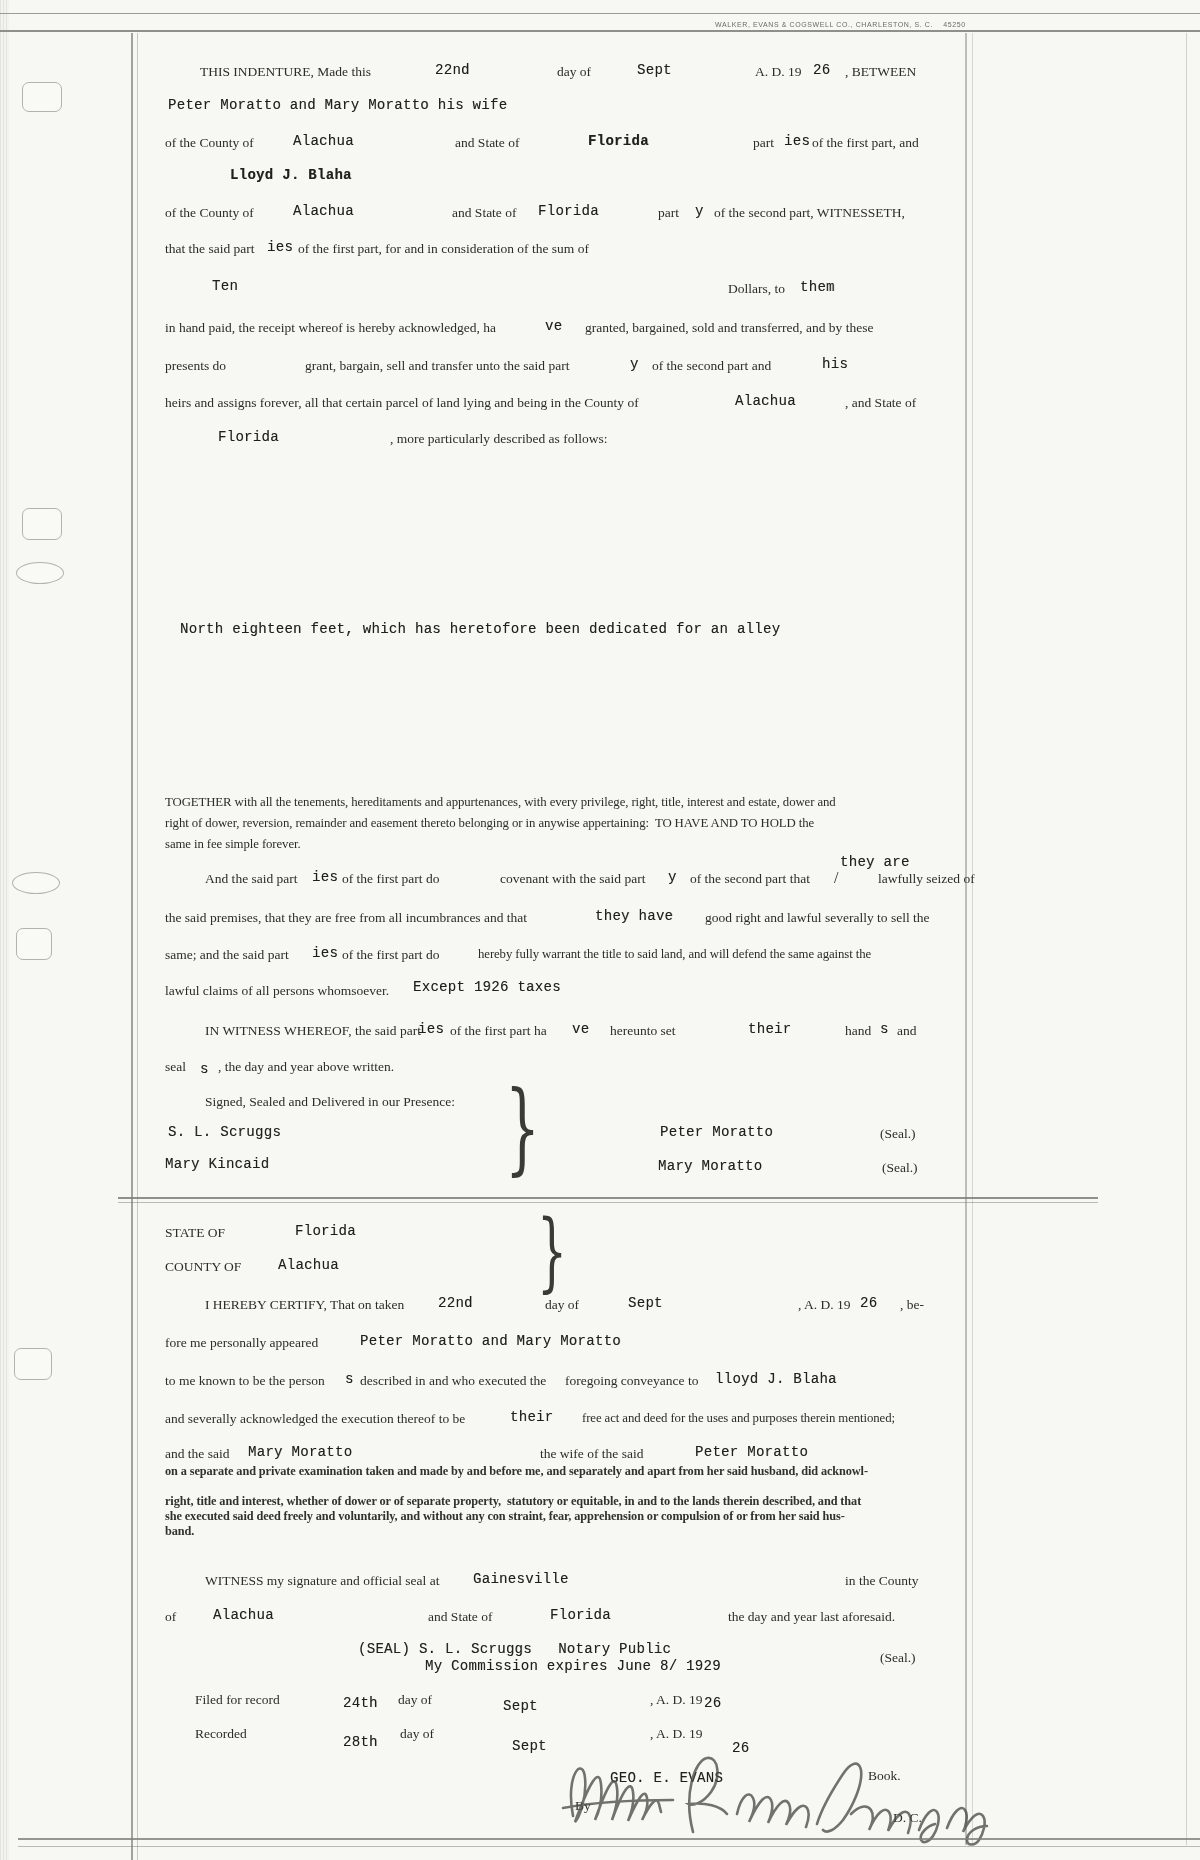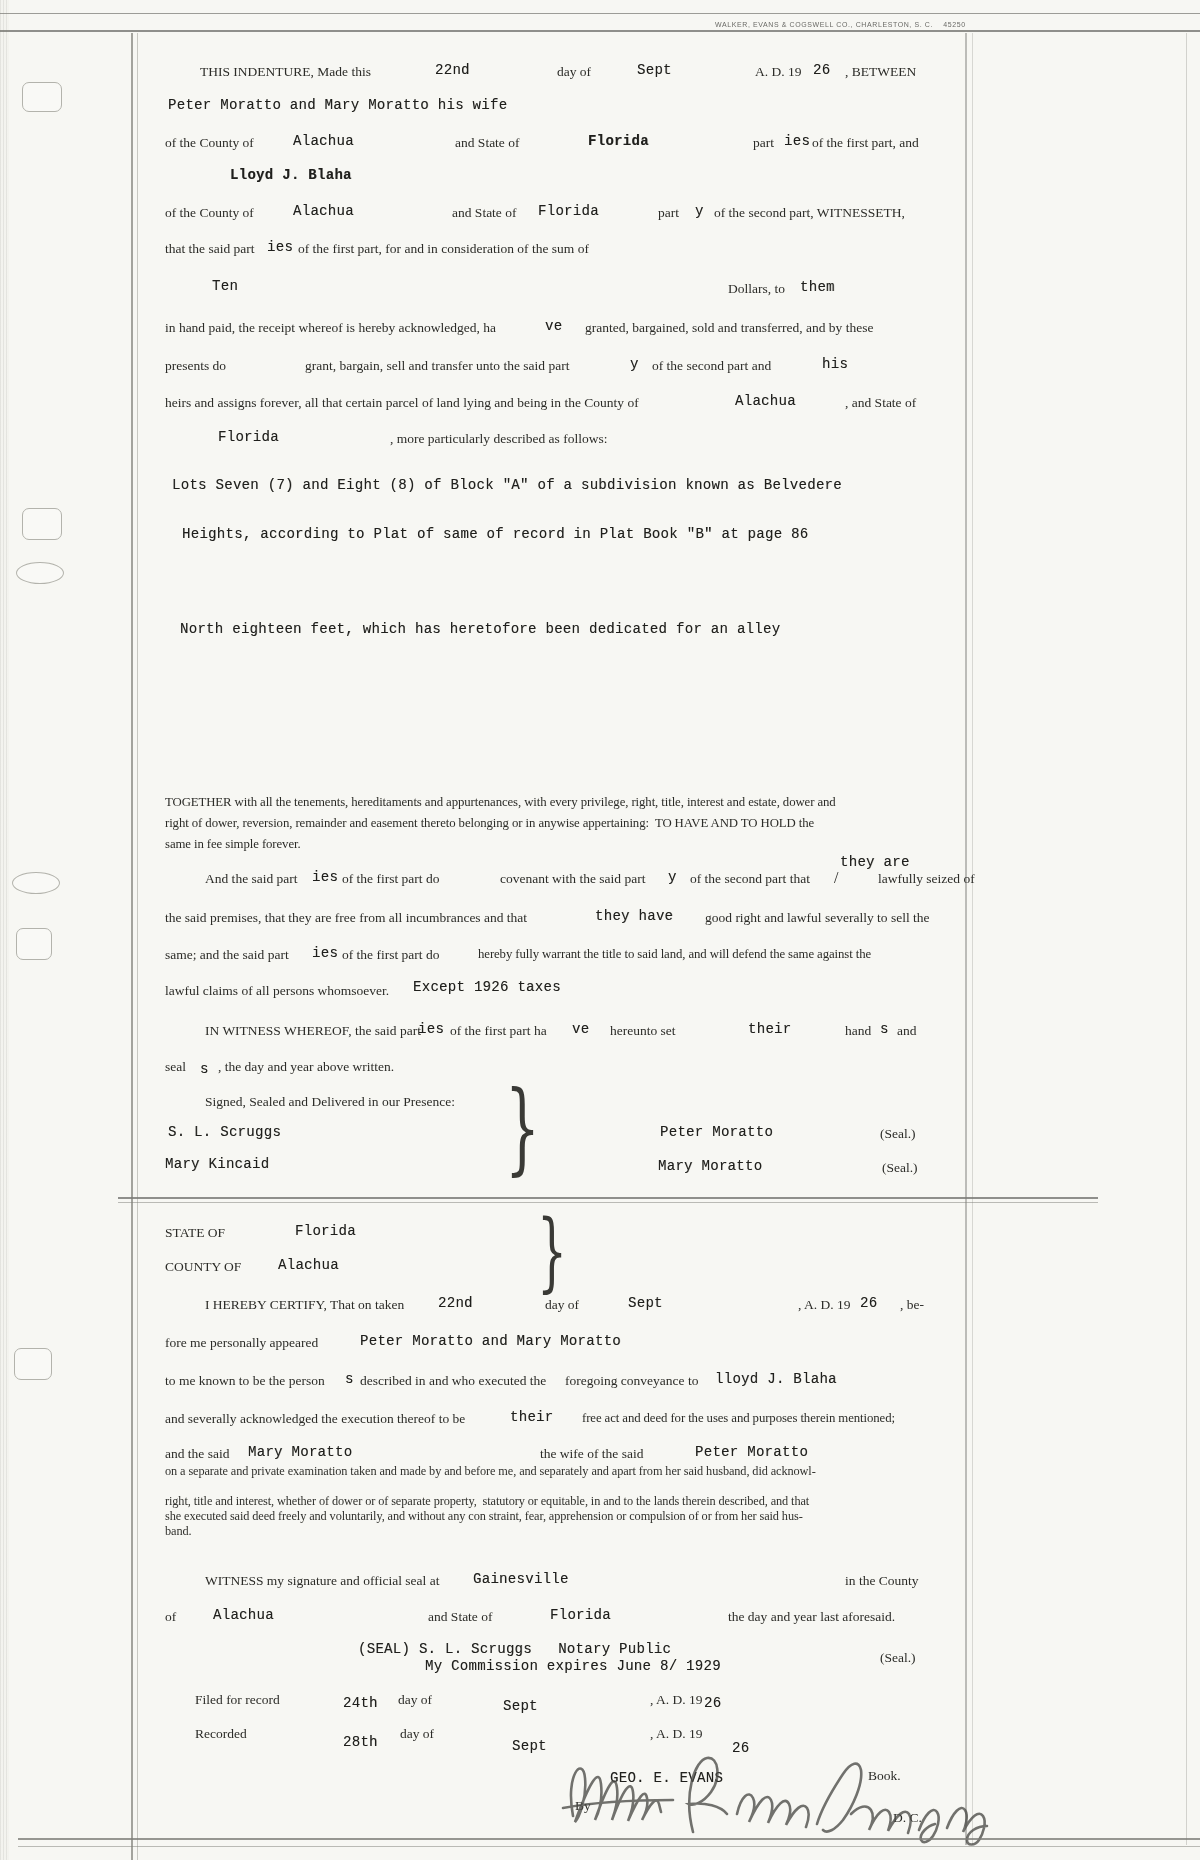--- a/index.html
+++ b/index.html
@@ -7,21 +7,21 @@
         font-family:"Liberation Serif",serif;}
   .edge-strip{position:absolute;left:0;top:0;width:9px;height:100%;
         background:repeating-linear-gradient(90deg,#d9d9d4 0 1px,#f1f1ec 1px 3px);opacity:.65;}
   .hrule{position:absolute;background:#7d7d78;}
   .vrule{position:absolute;background:#8d8d87;}
   .printer-mark{position:absolute;font-family:"Liberation Sans",sans-serif;font-size:7px;
         color:#4f4f4b;letter-spacing:.6px;opacity:.85;white-space:pre;}
   .hole{position:absolute;border:1.6px solid #b3b3ac;background:#f9f9f6;}
   .p{position:absolute;font-family:"Liberation Serif",serif;font-size:13.5px;color:#2c2c28;white-space:pre;}
   .p2{font-size:12.8px;letter-spacing:-.1px;}
-  .ps{font-size:12.3px;letter-spacing:-.1px;color:#31312d;}
+  .ps{font-size:12.3px;letter-spacing:-.1px;color:#31312d;font-weight:bold;}
   .t{position:absolute;font-family:"Liberation Mono","DejaVu Sans Mono",monospace;font-size:14px;
      color:#1f1f1c;white-space:pre;letter-spacing:.3px;text-shadow:.3px .3px .3px rgba(25,25,20,.4);}
   .tb{font-weight:bold;}
   .brace{position:absolute;font-family:"DejaVu Serif",serif;color:#3a3a36;transform:scaleX(.55);
      transform-origin:left center;line-height:1;}
   .sig{position:absolute;}
 </style>
 </head>
 <body>
 
@@ -92,22 +92,20 @@
   <span class="p" style="left:652px;top:358px">of the second part and</span>
   <span class="t" style="left:822px;top:356px">his</span>
 
   <span class="p" style="left:165px;top:395px">heirs and assigns forever, all that certain parcel of land lying and being in the County of</span>
   <span class="t" style="left:735px;top:393px">Alachua</span>
   <span class="p" style="left:845px;top:395px">, and State of</span>
 
   <span class="t" style="left:218px;top:429px">Florida</span>
   <span class="p" style="left:390px;top:431px">, more particularly described as follows:</span>
 
-  <span class="t" style="left:172px;top:477px">Lots Seven (7) and Eight (8) of Block "A" of a subdivision known as Belvedere</span>
-  <span class="t" style="left:182px;top:526px">Heights, according to Plat of same of record in Plat Book "B" at page 86</span>
   <span class="t" style="left:180px;top:621px">North eighteen feet, which has heretofore been dedicated for an alley</span>
 
   <span class="p p2" style="left:165px;top:816px">right of dower, reversion, remainder and easement thereto belonging or in anywise appertaining:  TO HAVE AND TO HOLD the</span>
   <span class="p p2" style="left:165px;top:795px">TOGETHER with all the tenements, hereditaments and appurtenances, with every privilege, right, title, interest and estate, dower and</span>
   <span class="p p2" style="left:165px;top:837px">same in fee simple forever.</span>
 
   <span class="p" style="left:205px;top:871px">And the said part</span>
   <span class="t" style="left:312px;top:869px">ies</span>
   <span class="p" style="left:342px;top:871px">of the first part do</span>
   <span class="p" style="left:500px;top:871px">covenant with the said part</span>

